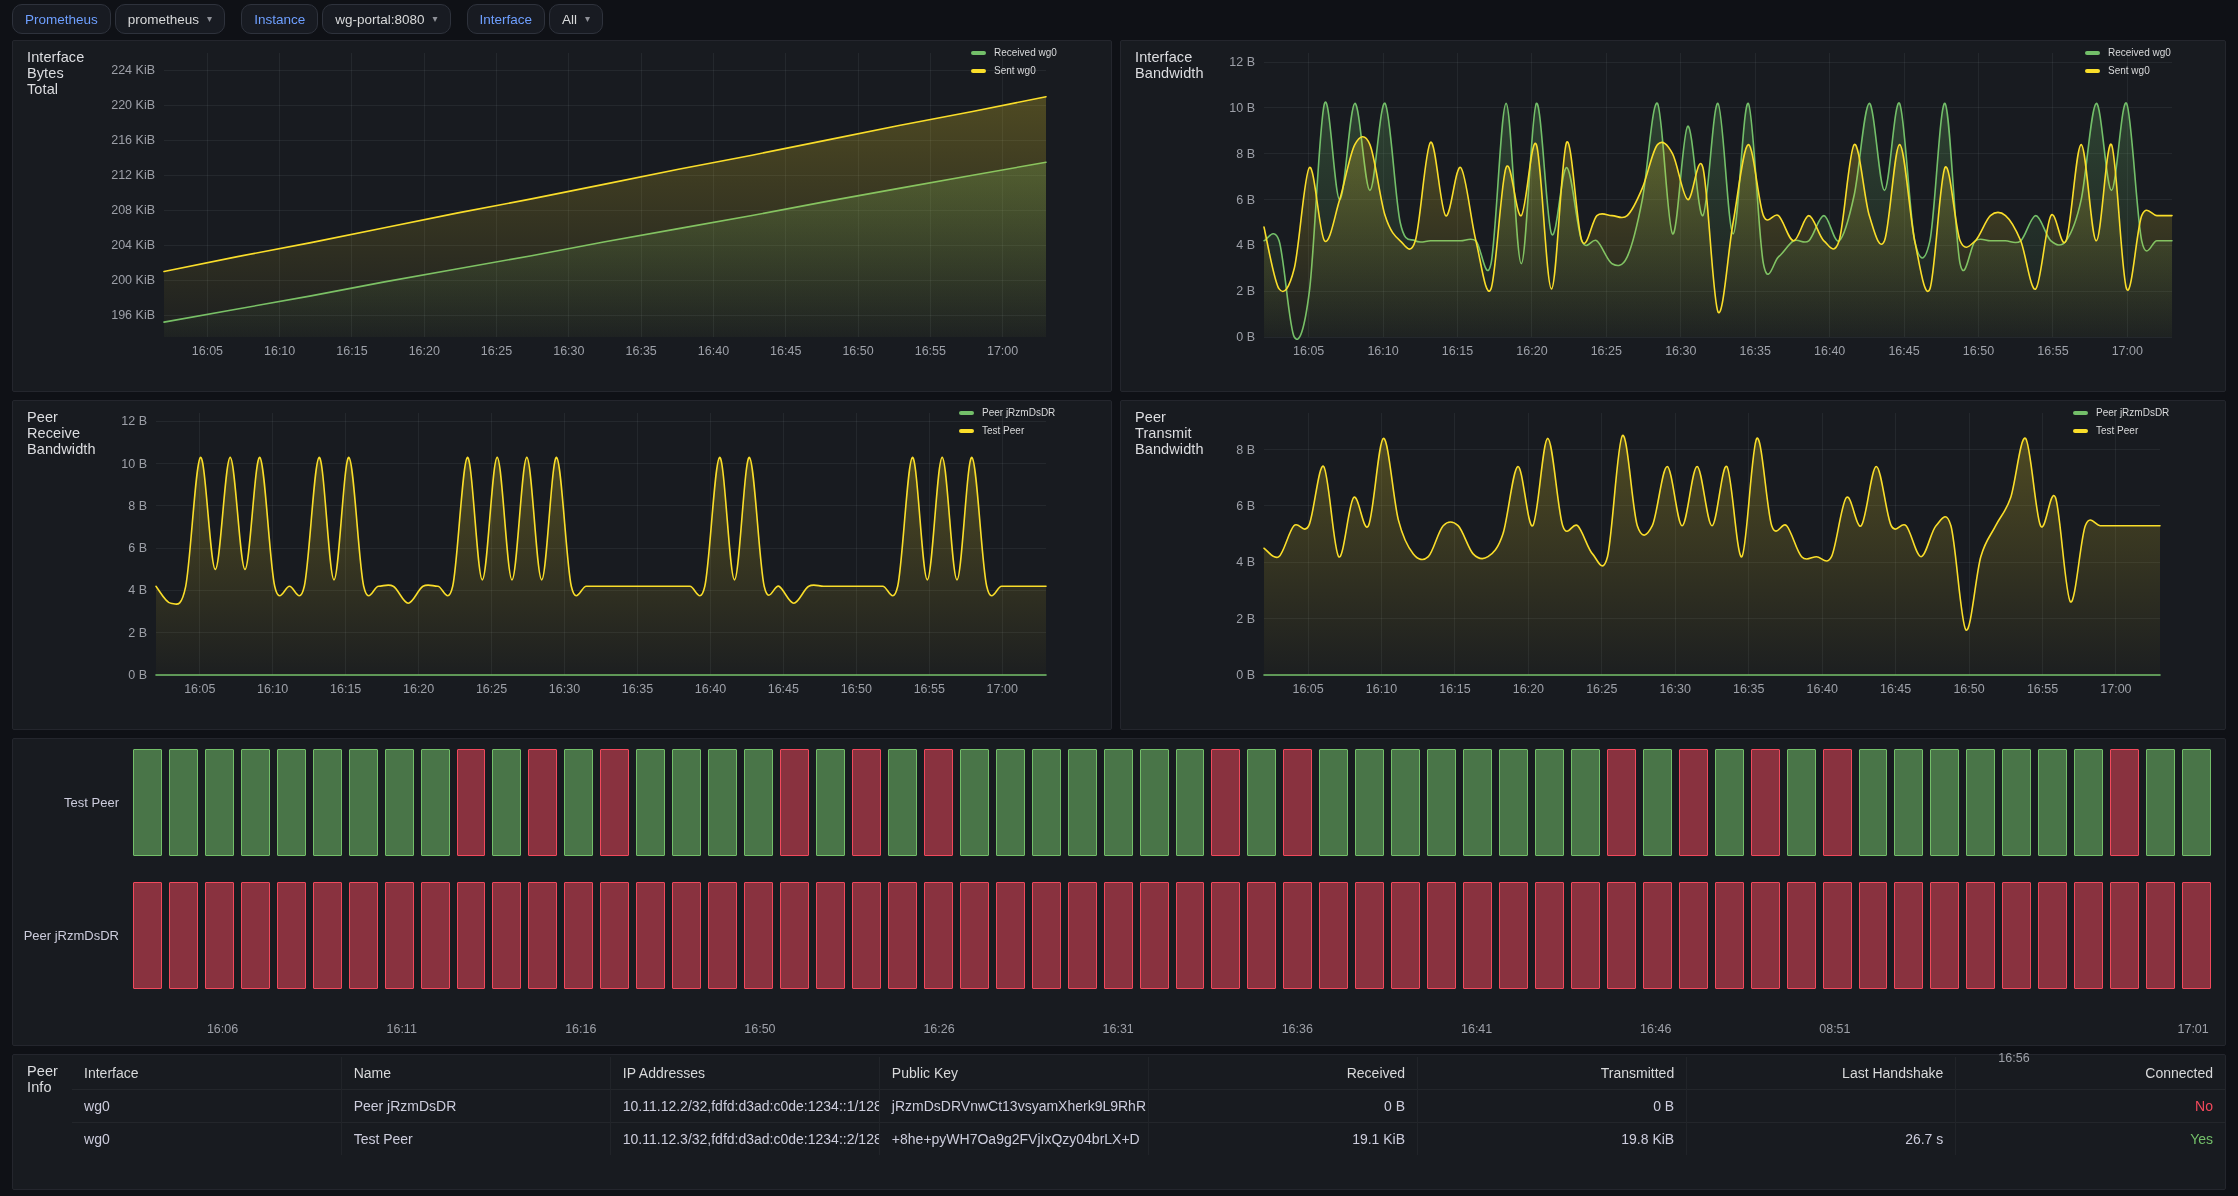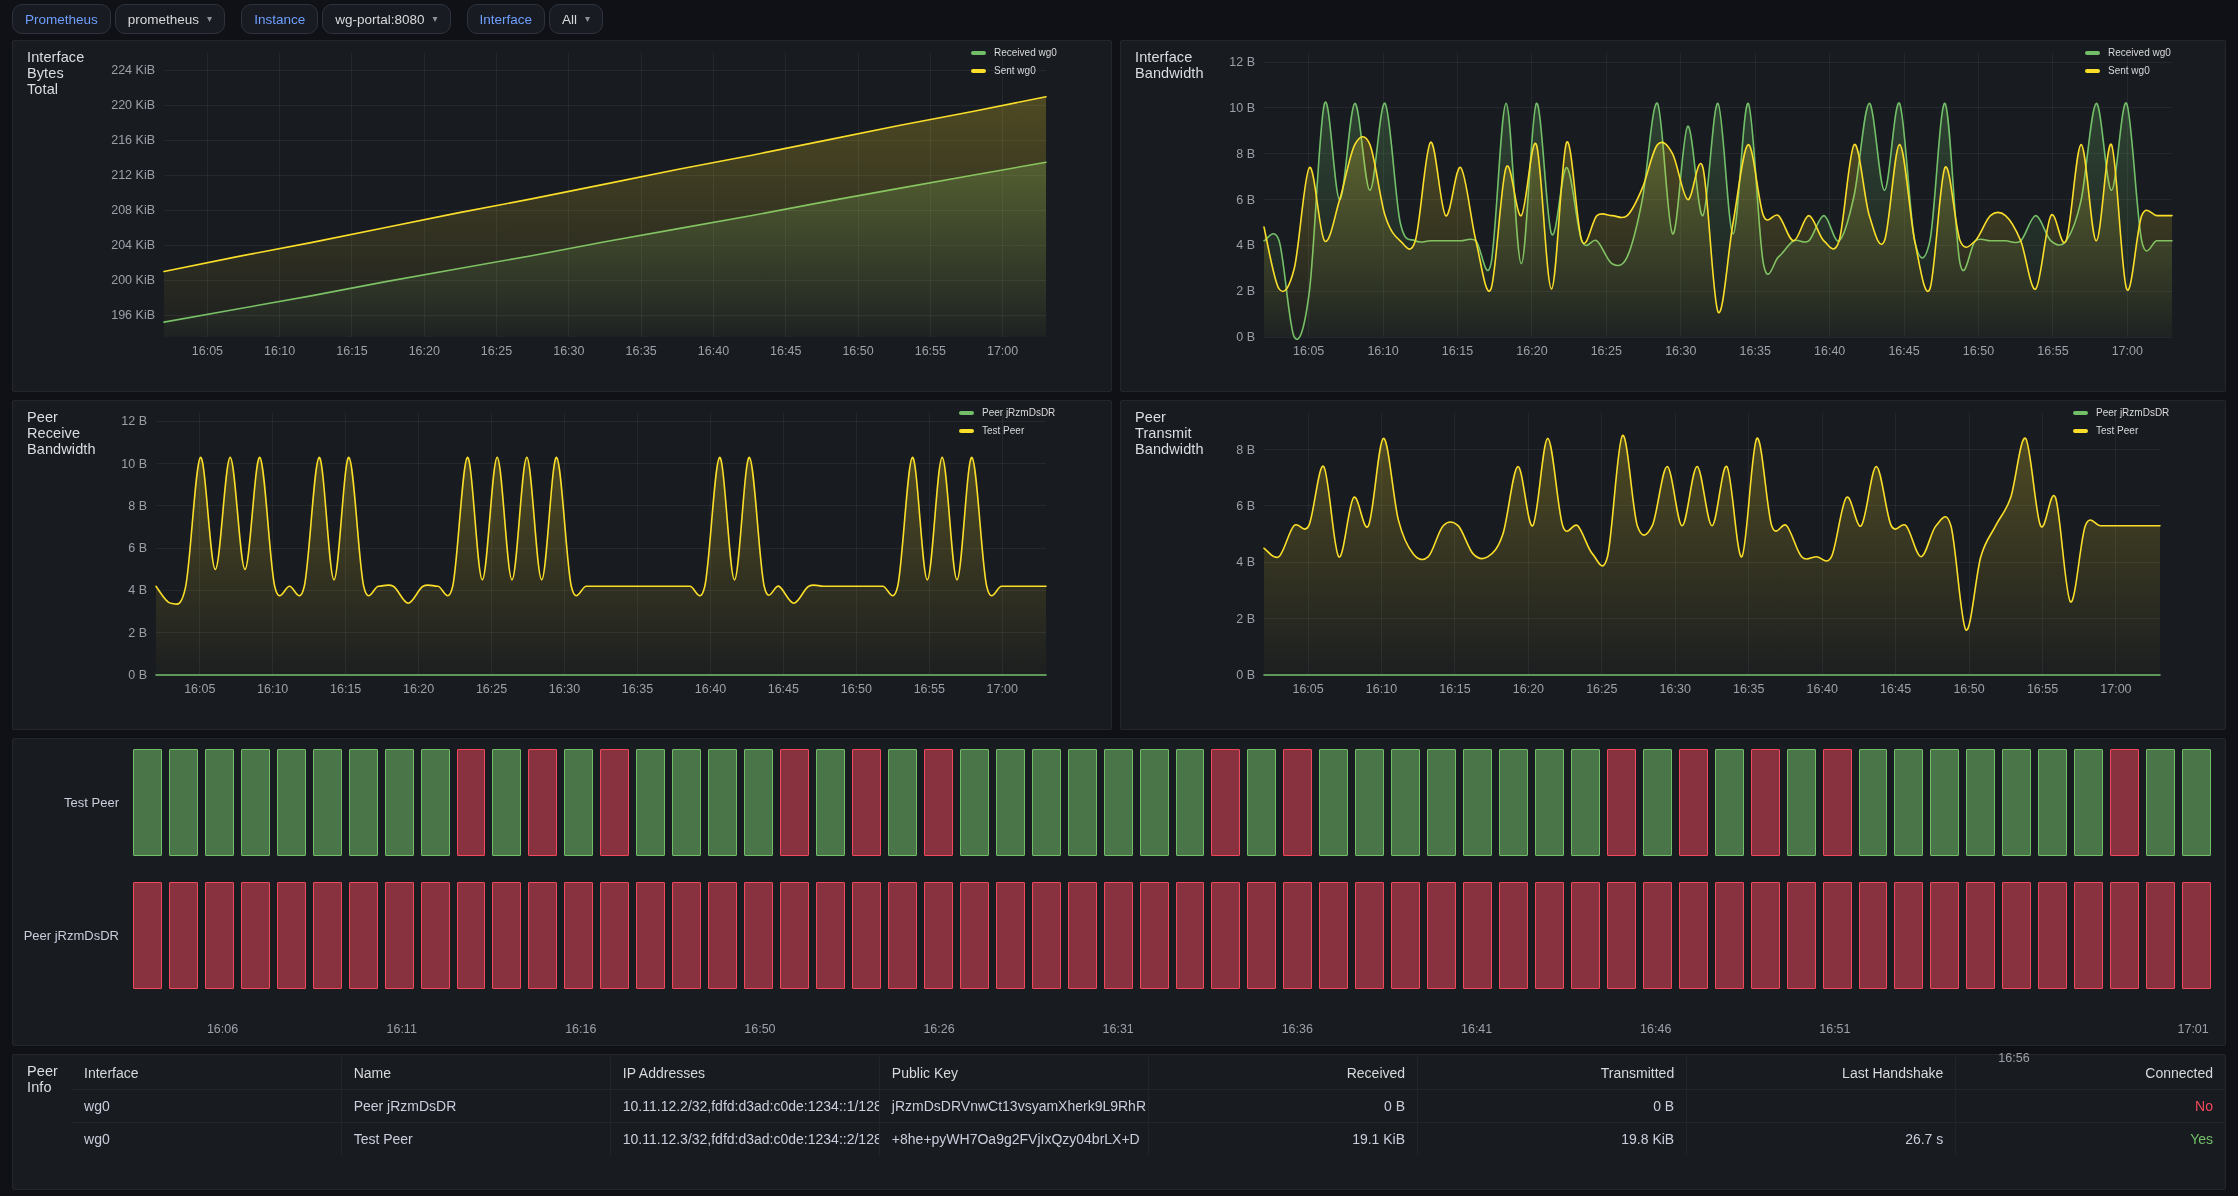--- a/index.html
+++ b/index.html
@@ -500,21 +500,21 @@
         <div class="sh-axis">
           <span style="left: 4.31%;">16:06</span>
           <span style="left: 12.93%;">16:11</span>
           <span style="left: 21.55%;">16:16</span>
           <span style="left: 30.17%;">16:50</span>
           <span style="left: 38.79%;">16:26</span>
           <span style="left: 47.41%;">16:31</span>
           <span style="left: 56.03%;">16:36</span>
           <span style="left: 64.66%; text-align: right;">16:41</span>
           <span style="left: 73.28%;">16:46</span>
-          <span style="left: 81.9%;">16:51</span>
+          <span style="left: 81.9%;">08:51</span>
           <span style="left: 90.52%; margin-top: 29px;">16:56</span>
           <span style="left: 99.14%;">17:01</span>
         </div>
       </div>
   </div>
 
   <div class="panel span2">
     <div class="panel-title">Peer Info</div>
     <div class="table-wrap">
       <table>

